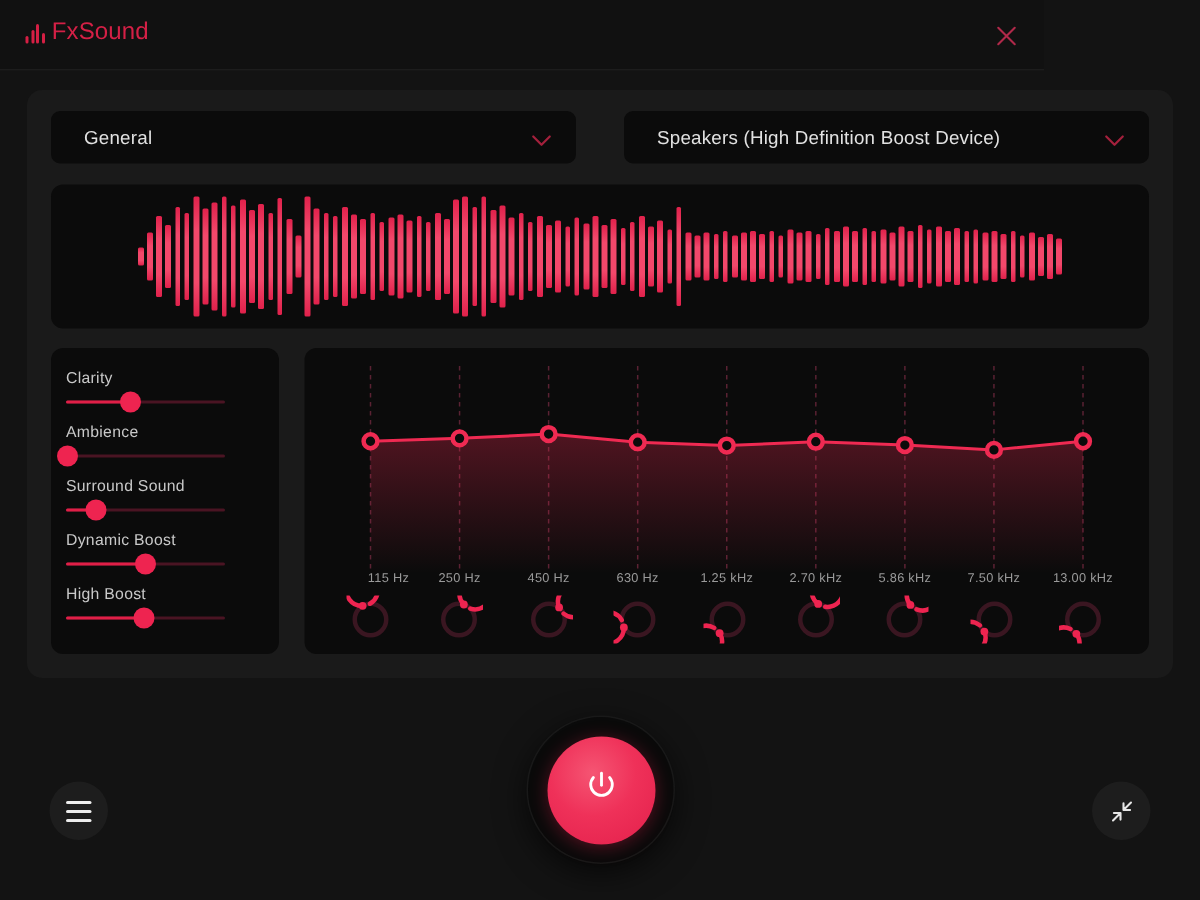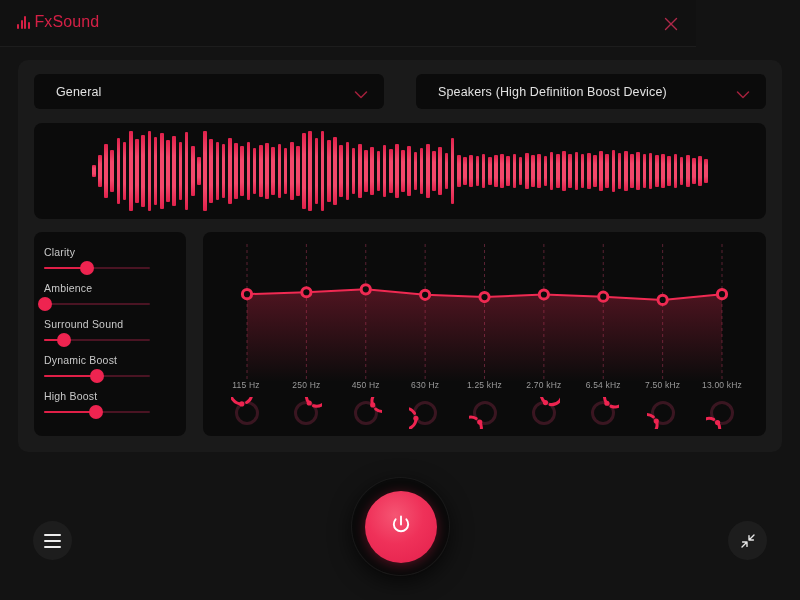--- a/index.html
+++ b/index.html
@@ -347,27 +347,27 @@
           <circle cx="103.375" cy="60.24" r="4.6" fill="#0b0b0b" stroke="#ef2a52" stroke-width="3"></circle>
           <circle cx="162.75" cy="57.36" r="4.6" fill="#0b0b0b" stroke="#ef2a52" stroke-width="3"></circle>
           <circle cx="222.125" cy="62.8" r="4.6" fill="#0b0b0b" stroke="#ef2a52" stroke-width="3"></circle>
           <circle cx="281.5" cy="65.04" r="4.6" fill="#0b0b0b" stroke="#ef2a52" stroke-width="3"></circle>
           <circle cx="340.875" cy="62.48" r="4.6" fill="#0b0b0b" stroke="#ef2a52" stroke-width="3"></circle>
           <circle cx="400.25" cy="64.72" r="4.6" fill="#0b0b0b" stroke="#ef2a52" stroke-width="3"></circle>
           <circle cx="459.625" cy="67.92" r="4.6" fill="#0b0b0b" stroke="#ef2a52" stroke-width="3"></circle>
           <circle cx="519" cy="62.16" r="4.6" fill="#0b0b0b" stroke="#ef2a52" stroke-width="3"></circle>
         </svg>
       <div class="eq-freqs" id="eq-freqs">
-          <span style="left: 43px;">115 Hz</span>
+          <span style="left: 56px;">115 Hz</span>
           <span style="left: 103.375px;">250 Hz</span>
           <span style="left: 162.75px;">450 Hz</span>
           <span style="left: 222.125px;">630 Hz</span>
           <span style="left: 281.5px;">1.25 kHz</span>
           <span style="left: 340.875px;">2.70 kHz</span>
-          <span style="left: 400.25px;">6.54 kHz</span>
+          <span style="left: 400.25px;">5.86 kHz</span>
           <span style="left: 459.625px;">7.50 kHz</span>
           <span style="left: 519px;">13.00 kHz</span>
         </div>
       <div class="eq-knobs" id="eq-knobs">
           <div class="knob" style="left: 44px;"><svg width="32" height="32" viewBox="0 0 32 32">
               <circle cx="16" cy="16" r="10.5" fill="none" stroke="#3a1621" stroke-width="3"></circle>
               <path d="M 15.633555284623743 5.506396316299494 A 10.5 10.5 0 1 0 10.75 6.91" fill="none" stroke="#ee2450" stroke-width="3" stroke-linecap="round"></path>
               <circle cx="10.75" cy="6.91" r="2.6" fill="#ee2450"></circle>
             </svg></div>
           <div class="knob" style="left: 103.375px;"><svg width="32" height="32" viewBox="0 0 32 32">

